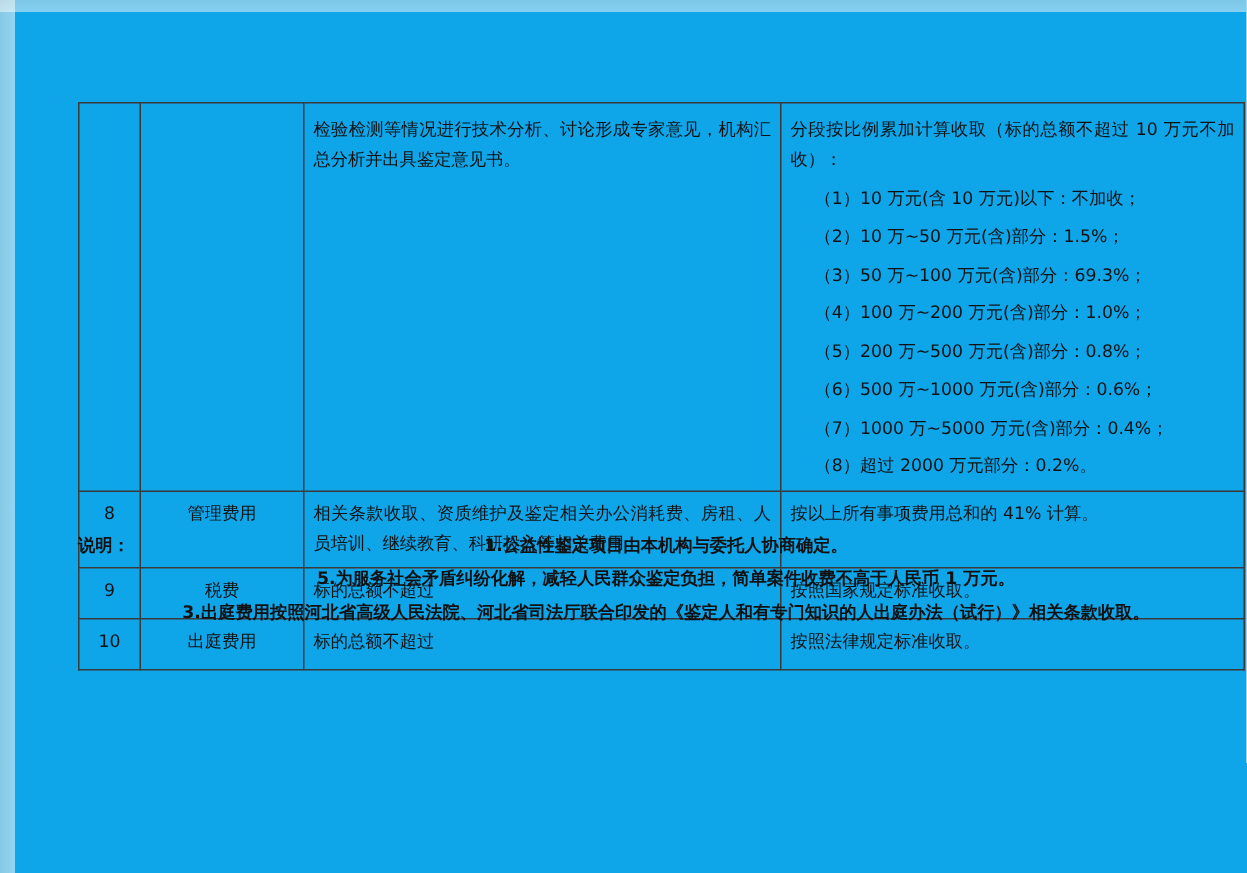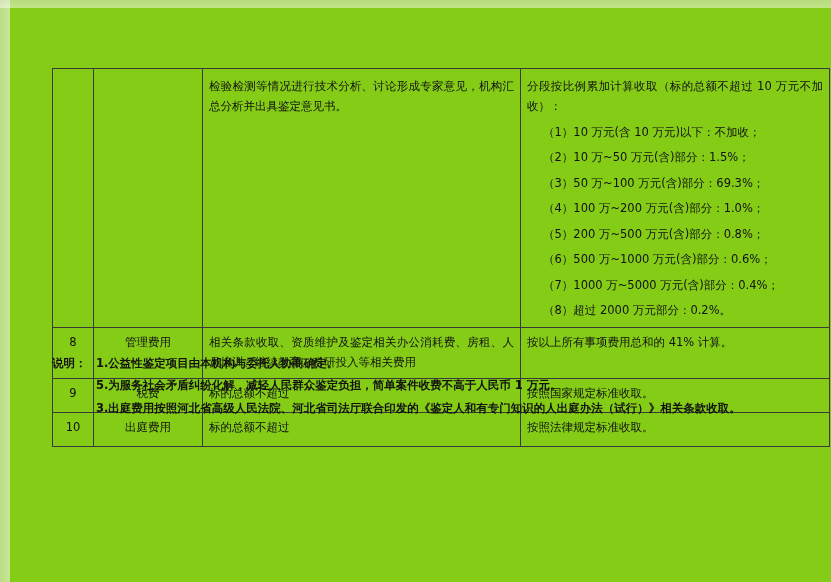--- a/index.html
+++ b/index.html
@@ -13,21 +13,21 @@
     position: relative;
     font-family: "DejaVu Sans", "Liberation Sans", sans-serif;
     color: #111111;
     overflow: hidden;
   }
   .page {
     position: absolute;
     left: 0; top: 0;
     width: 831px;
     height: 582px;
-    background: #84cc16;
+    background: #0ea5e9;
   }
   .doc-table {
     position: absolute;
     left: 52px;
     top: 68px;
     width: 727px;
     border-collapse: collapse;
     table-layout: fixed;
   }
   .doc-table td {
@@ -69,20 +69,21 @@
     padding-top: 8px;
   }
 
   .notes {
     position: absolute;
     left: 52px;
     top: 352px;
     width: 740px;
     font-size: 11.5px;
     line-height: 1.95;
+    text-align: center;
   }
   .notes-label {
     position: absolute;
     left: 0;
     top: 0;
     font-weight: bold;
     white-space: nowrap;
   }
   .notes-body {
     margin-left: 44px;

